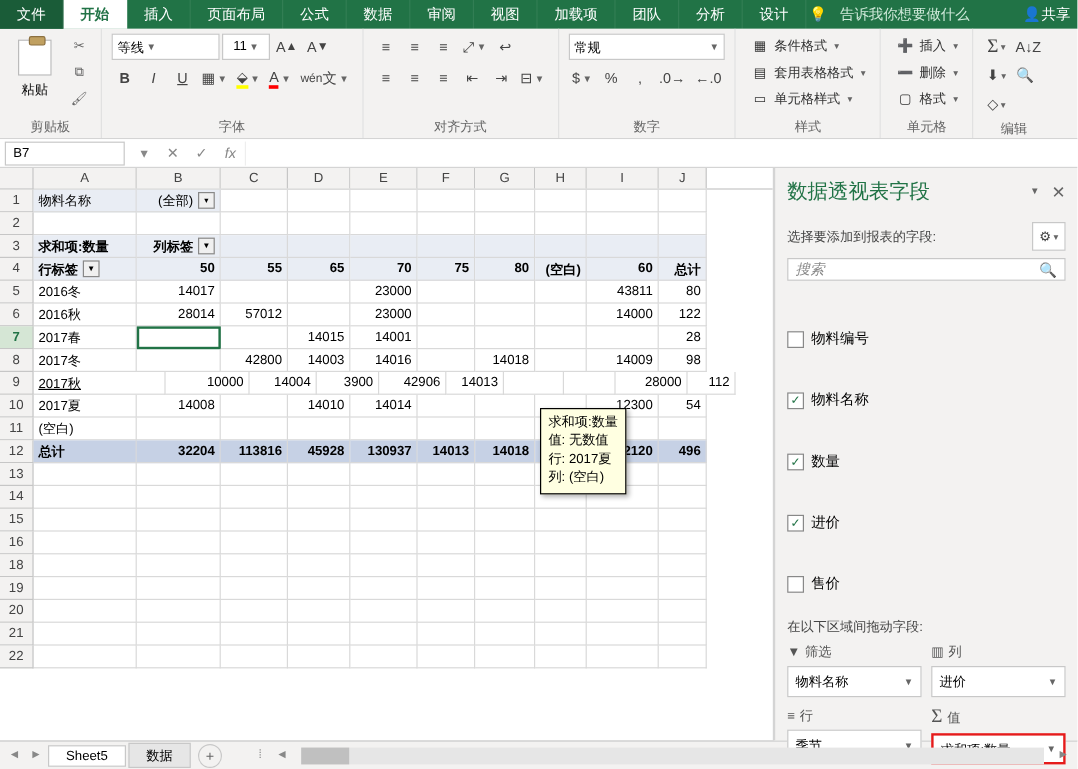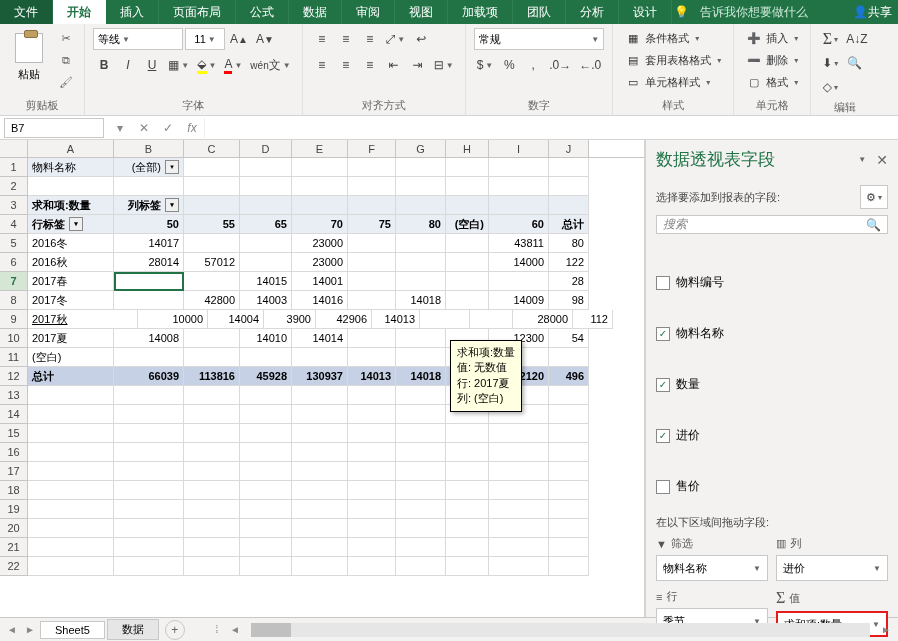--- a/index.html
+++ b/index.html
@@ -553,21 +553,21 @@
           <div class="cell" style="width: 43px;"></div>
           <div class="cell" style="width: 60px;"></div>
           <div class="cell" style="width: 40px;"></div>
         </div>
         <div class="row">
           <div class="row-head">12</div>
           <div class="cell total" style="width: 86px;">
             <span>总计</span>
           </div>
           <div class="cell total r" style="width: 70px;">
-            <span>66039</span>
+            <span>32204</span>
           </div>
           <div class="cell total r" style="width: 56px;">
             <span>113816</span>
           </div>
           <div class="cell total r" style="width: 52px;">
             <span>45928</span>
           </div>
           <div class="cell total r" style="width: 56px;">
             <span>130937</span>
           </div>
@@ -619,33 +619,20 @@
           <div class="cell" style="width: 52px;"></div>
           <div class="cell" style="width: 56px;"></div>
           <div class="cell" style="width: 48px;"></div>
           <div class="cell" style="width: 50px;"></div>
           <div class="cell" style="width: 43px;"></div>
           <div class="cell" style="width: 60px;"></div>
           <div class="cell" style="width: 40px;"></div>
         </div>
         <div class="row">
           <div class="row-head">16</div>
-          <div class="cell" style="width: 86px;"></div>
-          <div class="cell" style="width: 70px;"></div>
-          <div class="cell" style="width: 56px;"></div>
-          <div class="cell" style="width: 52px;"></div>
-          <div class="cell" style="width: 56px;"></div>
-          <div class="cell" style="width: 48px;"></div>
-          <div class="cell" style="width: 50px;"></div>
-          <div class="cell" style="width: 43px;"></div>
-          <div class="cell" style="width: 60px;"></div>
-          <div class="cell" style="width: 40px;"></div>
-        </div>
-        <div class="row">
-          <div class="row-head">17</div>
           <div class="cell" style="width: 86px;"></div>
           <div class="cell" style="width: 70px;"></div>
           <div class="cell" style="width: 56px;"></div>
           <div class="cell" style="width: 52px;"></div>
           <div class="cell" style="width: 56px;"></div>
           <div class="cell" style="width: 48px;"></div>
           <div class="cell" style="width: 50px;"></div>
           <div class="cell" style="width: 43px;"></div>
           <div class="cell" style="width: 60px;"></div>
           <div class="cell" style="width: 40px;"></div>

